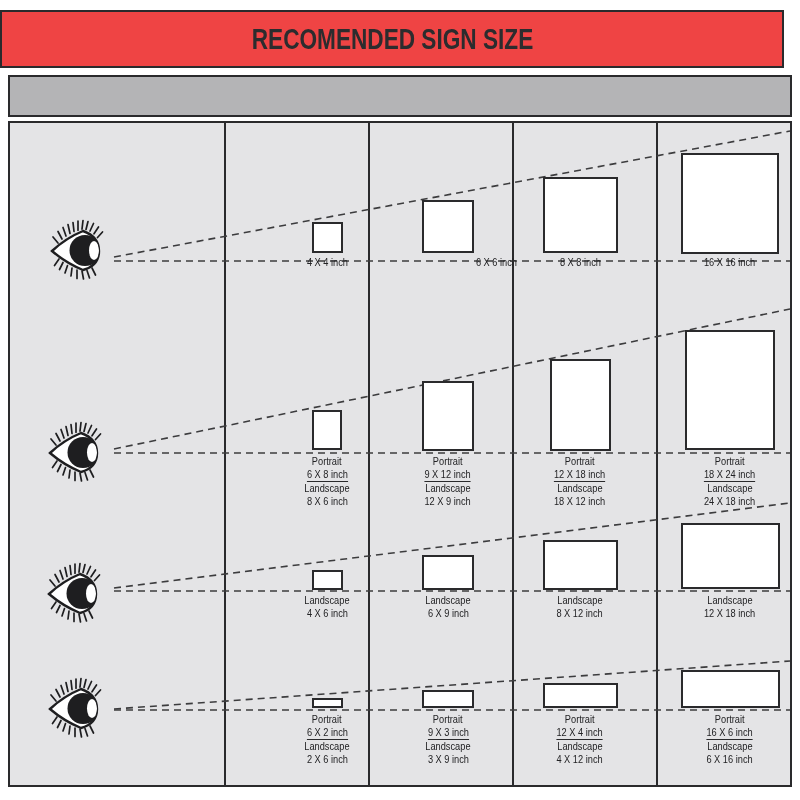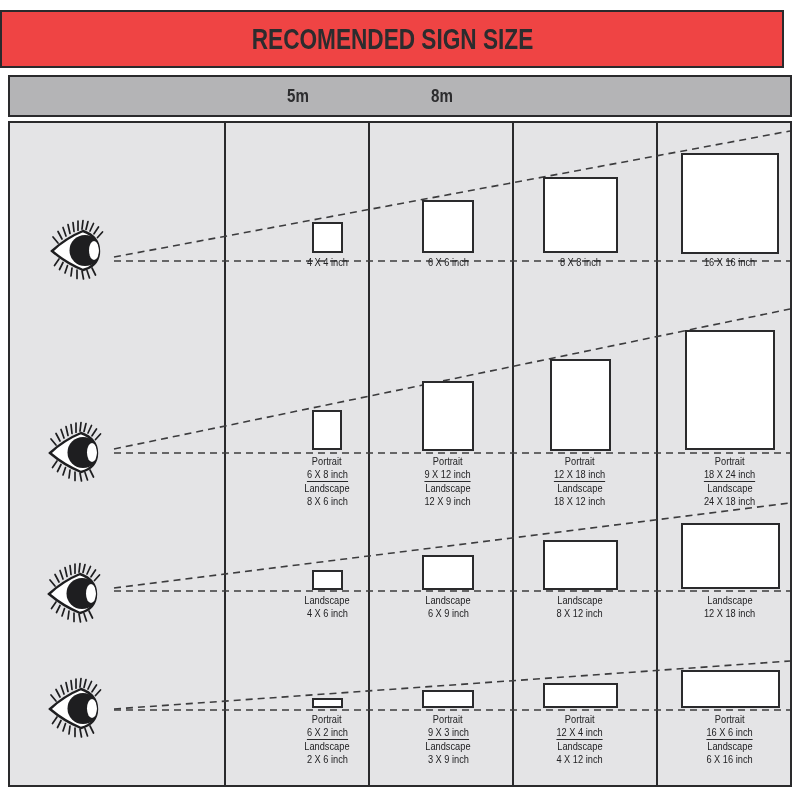--- a/index.html
+++ b/index.html
@@ -27,26 +27,20 @@
 </head>
 <body>
 
 <div class="canvas">
 
   <div class="box title-bar">
     <span class="tcond title-text">RECOMENDED SIGN SIZE</span>
   </div>
 
   <div class="box header-bar">
-    <div class="hcell" style="left:216px;width:144px">
-        <span class="cond">5m</span>
-      </div>
-    <div class="hcell" style="left:360px;width:144px">
-        <span class="cond">8m</span>
-      </div>
   </div>
 
   <div class="box content-box" id="content-box">
       <div class="vline" style="left: 214px;"></div>
       <div class="vline" style="left: 358px;"></div>
       <div class="vline" style="left: 502px;"></div>
       <div class="vline" style="left: 646px;"></div>
     </div>
 
   <div id="diagram-layer">
@@ -79,21 +73,21 @@
         <use href="#eye" x="47" y="561"></use>
         <line class="dash" x1="114" y1="710" x2="790" y2="710"></line>
         <line class="dash" x1="114" y1="709" x2="790" y2="661"></line>
         <use href="#eye" x="48" y="676"></use>
       </svg>
       <div class="sign" style="left: 311.5px; top: 222px; width: 31px; height: 31px;"></div>
       <div class="slabel" style="left: 247px; top: 256px;">
         <div><span class="cond">4 X 4 inch</span></div>
       </div>
       <div class="sign" style="left: 422px; top: 200px; width: 52px; height: 53px;"></div>
-      <div class="slabel" style="left: 368px; top: 256px;">
+      <div class="slabel" style="left: 368px; top: 256px; padding-left: 48px;">
         <div><span class="cond">6 X 6 inch</span></div>
       </div>
       <div class="sign" style="left: 542.5px; top: 177px; width: 75px; height: 76px;"></div>
       <div class="slabel" style="left: 500px; top: 256px;">
         <div><span class="cond">8 X 8 inch</span></div>
       </div>
       <div class="sign" style="left: 681px; top: 153px; width: 98px; height: 101px;"></div>
       <div class="slabel" style="left: 650px; top: 256px;">
         <div><span class="cond">16 X 16 inch</span></div>
       </div>

